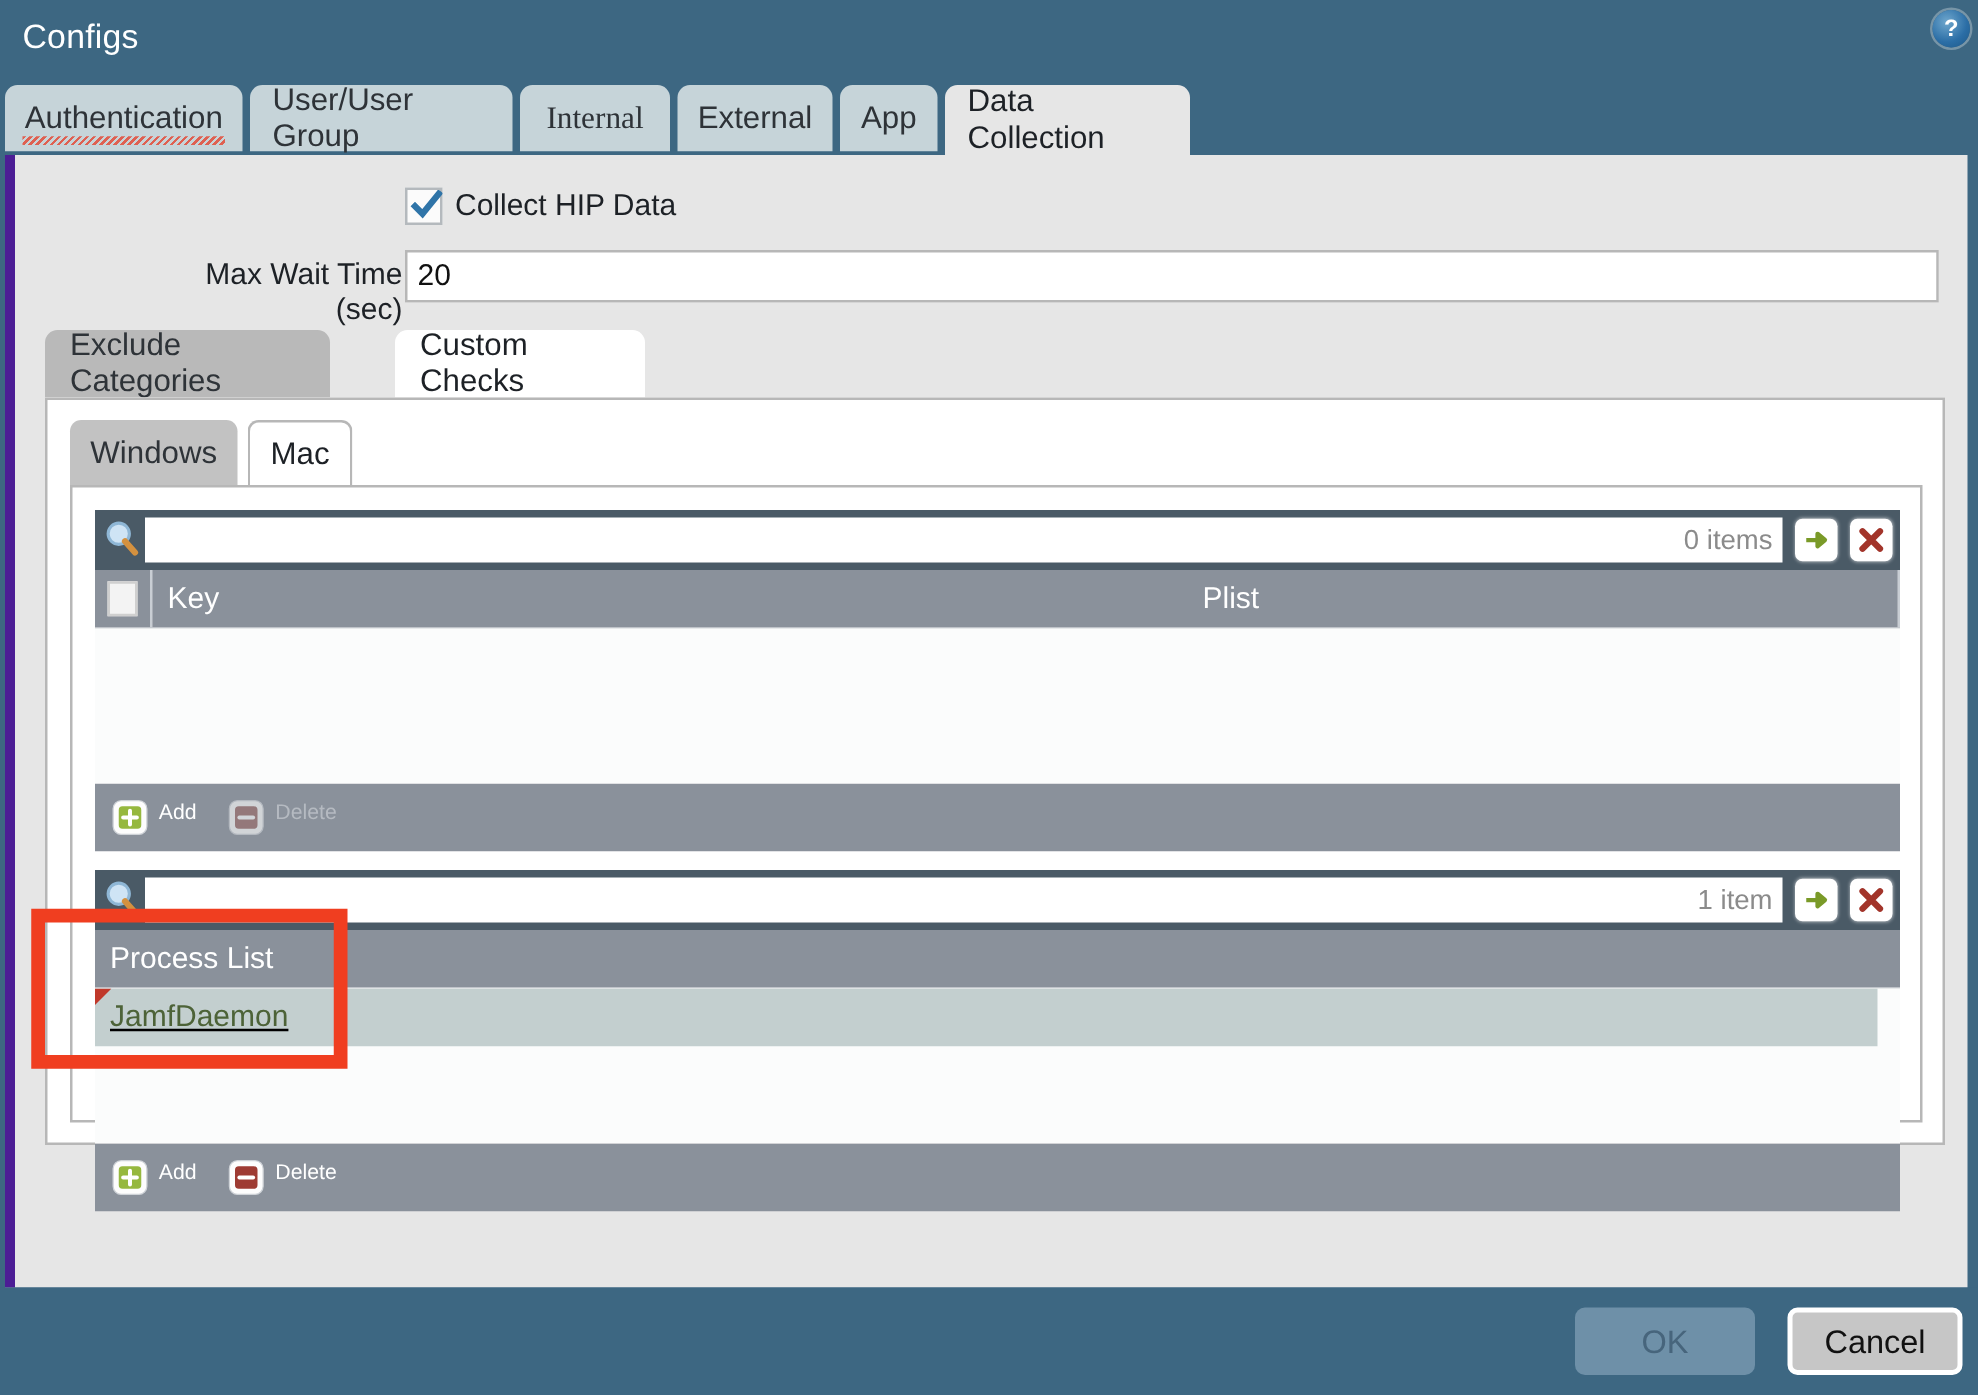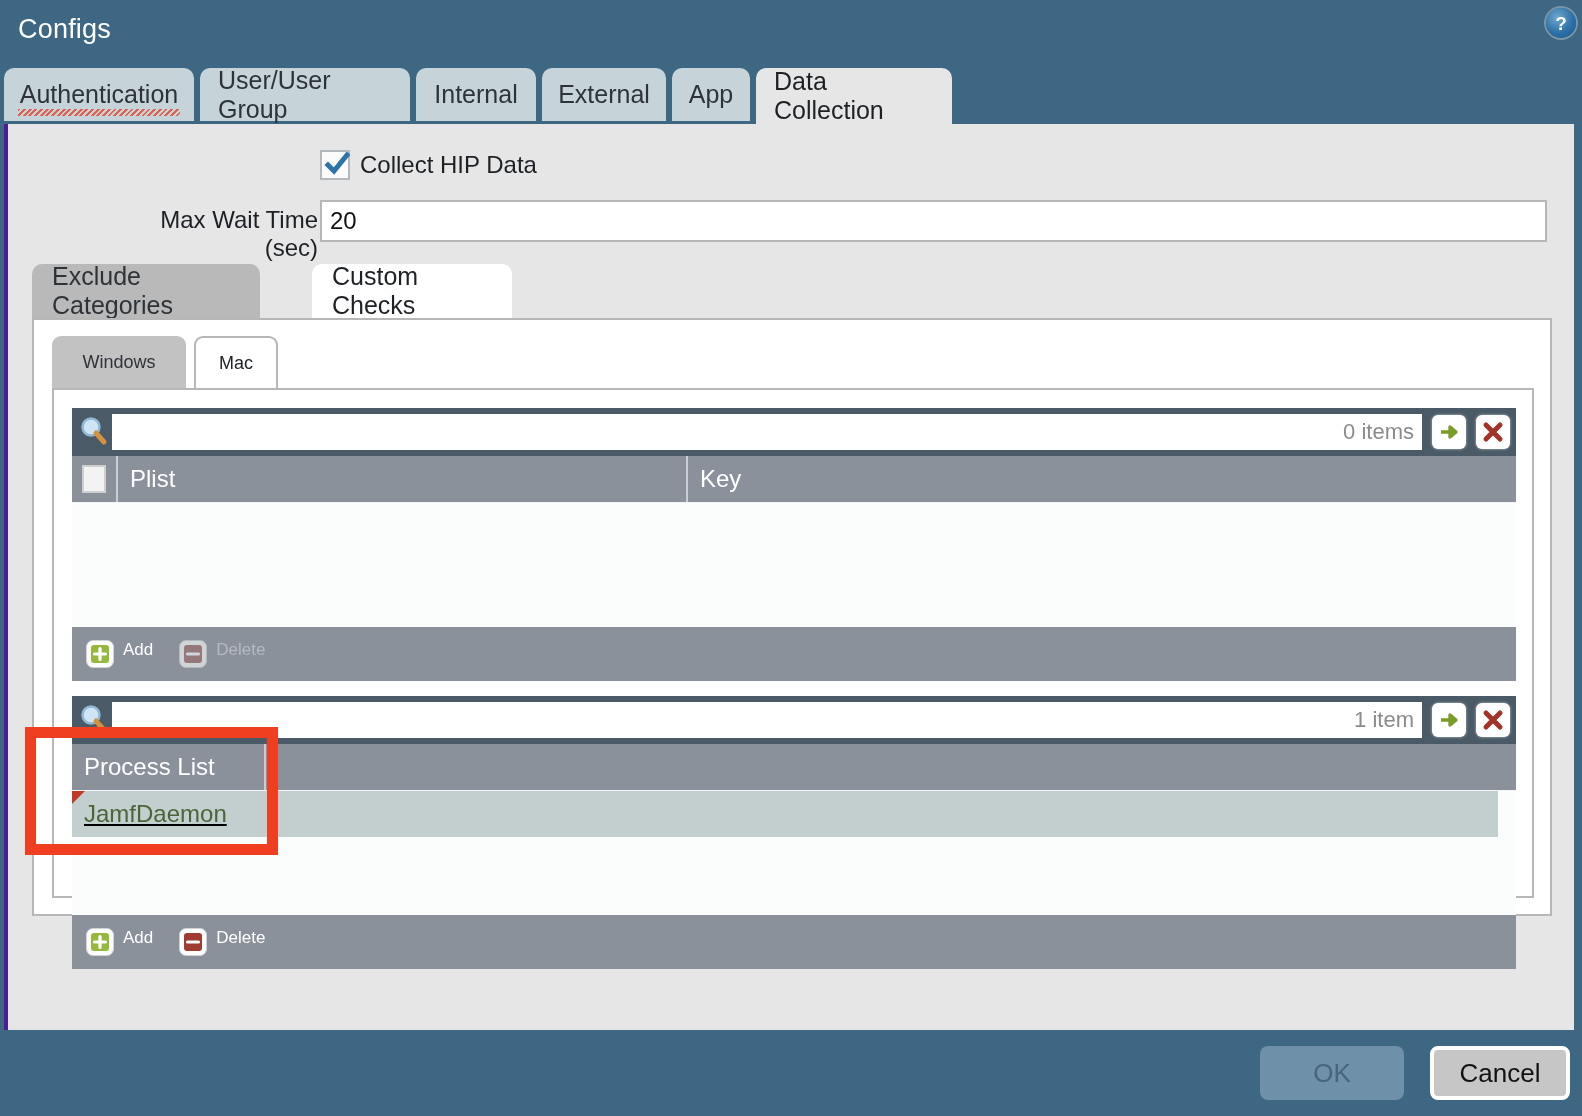--- a/index.html
+++ b/index.html
@@ -35,21 +35,21 @@
   .tab.active{background:#e6e6e6;height:56px;color:#1d2126;}
   .tab .squiggle{
     position:absolute;left:14px;right:14px;bottom:5px;height:7px;
     background-image:repeating-linear-gradient(135deg,#e05a4a 0px,#e05a4a 2px,transparent 2px,transparent 4px);
     opacity:.95;
   }
 
   
   .body-panel{
     position:absolute;left:4px;top:124px;width:1570px;height:906px;
-    background:#e6e6e6;border-left:4px solid #4c1d95;box-sizing:border-box;
+    background:#e6e6e6;border-left:8px solid #4c1d95;box-sizing:border-box;
   }
 
   .chk-row{position:absolute;left:0;top:26px;width:100%;height:34px;}
   .chkbox{
     position:absolute;left:312px;top:0;width:30px;height:30px;
     background:#fbfbfb;border:2px solid #b4b9bd;box-sizing:border-box;cursor:pointer;
   }
   .chkbox svg{position:absolute;left:2px;top:0px;}
   .chk-label{position:absolute;left:352px;top:1px;font-size:24px;color:#1d2126;}
 
@@ -72,21 +72,21 @@
   .inner-panel{
     position:absolute;left:24px;top:194px;width:1520px;height:598px;
     background:#ffffff;border:2px solid #b7b7b7;box-sizing:border-box;
   }
 
   
   .os-tabs{position:absolute;left:18px;top:16px;width:1480px;height:52px;}
   .ostab{
     position:absolute;top:0;height:52px;background:#c2c2c2;
     border-radius:9px 9px 0 0;display:flex;align-items:center;justify-content:center;
-    font-size:18px;color:#2e3338;cursor:pointer;padding:0 4px;box-sizing:border-box;
+    font-size:25px;color:#2e3338;cursor:pointer;padding:0 4px;box-sizing:border-box;
   }
   .ostab.active{background:#ffffff;color:#1d2126;border:2px solid #b7b7b7;border-bottom:none;}
   .os-panel{
     position:absolute;left:18px;top:68px;width:1482px;height:510px;
     background:#ffffff;border:2px solid #b7b7b7;box-sizing:border-box;
   }
 
   
   .listwidget{position:absolute;left:18px;width:1444px;}
   .lw-search{
@@ -165,21 +165,21 @@
   </div>
 
   <div class="tabstrip">
     <div class="tab" style="left:4px;width:190px;">
       <span>Authentication</span>
       <span class="squiggle"></span>
     </div>
     <div class="tab" style="left:200px;width:210px;">
       <span>User/User Group</span>
     </div>
-    <div class="tab" style="left:416px;width:120px;">
+    <div class="tab" style="left:416px;width:120px;font-family:Liberation Serif, serif;">
       <span>Internal</span>
     </div>
     <div class="tab" style="left:542px;width:124px;">
       <span>External</span>
     </div>
     <div class="tab" style="left:672px;width:78px;">
       <span>App</span>
     </div>
     <div class="tab active" style="left:756px;width:196px;">
       <span>Data Collection</span>
@@ -243,22 +243,22 @@
             <div class="icon-btn">
               <svg width="24" height="24" viewBox="0 0 24 24">
                 <path d="M5 5 L19 19 M19 5 L5 19" stroke="#a2342a" stroke-width="5" stroke-linecap="round"></path>
               </svg>
             </div>
           </div>
           <div class="lw-head">
             <div class="hcellchk">
               <div class="hbox"></div>
             </div>
+            <div class="hcell" style="flex:1 1 auto;">Key</div>
             <div class="hcell div" style="width:570px;">Plist</div>
-            <div class="hcell" style="flex:1 1 auto;">Key</div>
           </div>
           <div class="lw-body" style="height:124px;"></div>
           <div class="lw-foot">
             <div class="foot-btn">
               <span class="pm-icon">
                 <svg width="20" height="20" viewBox="0 0 20 20">
                   <rect x="1" y="1" width="18" height="18" rx="3" fill="#96b83f"></rect>
                   <path d="M10 4.5 V15.5 M4.5 10 H15.5" stroke="#ffffff" stroke-width="3.2" stroke-linecap="round"></path>
                 </svg>
               </span>

